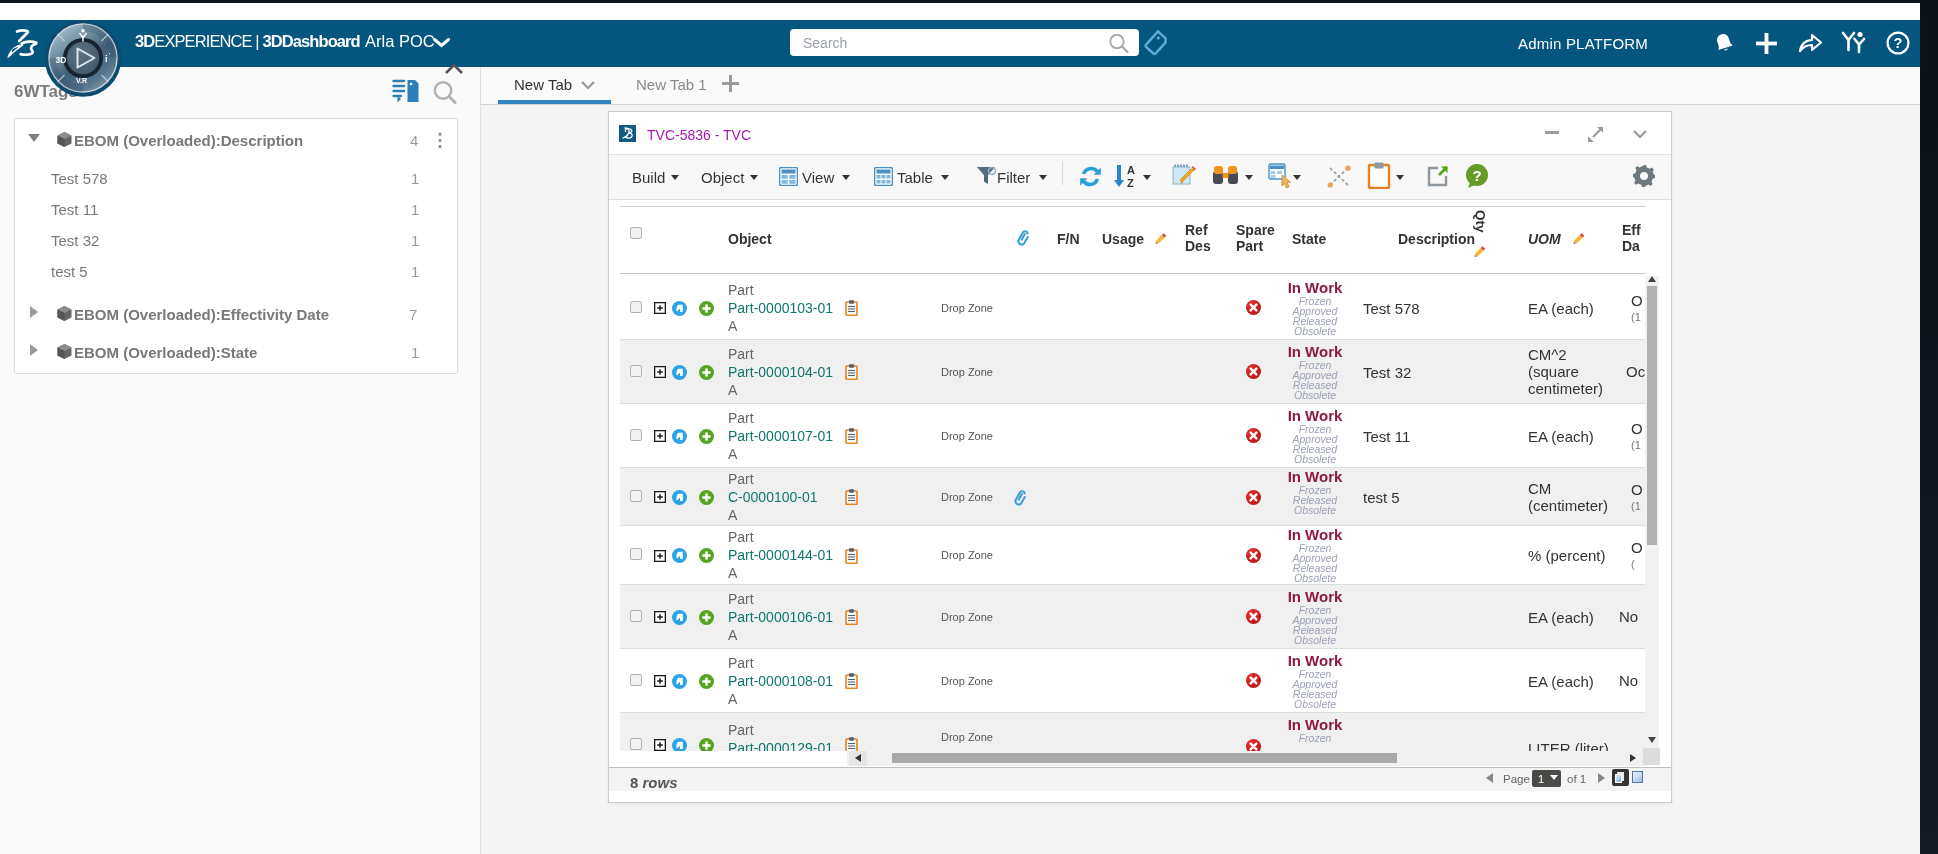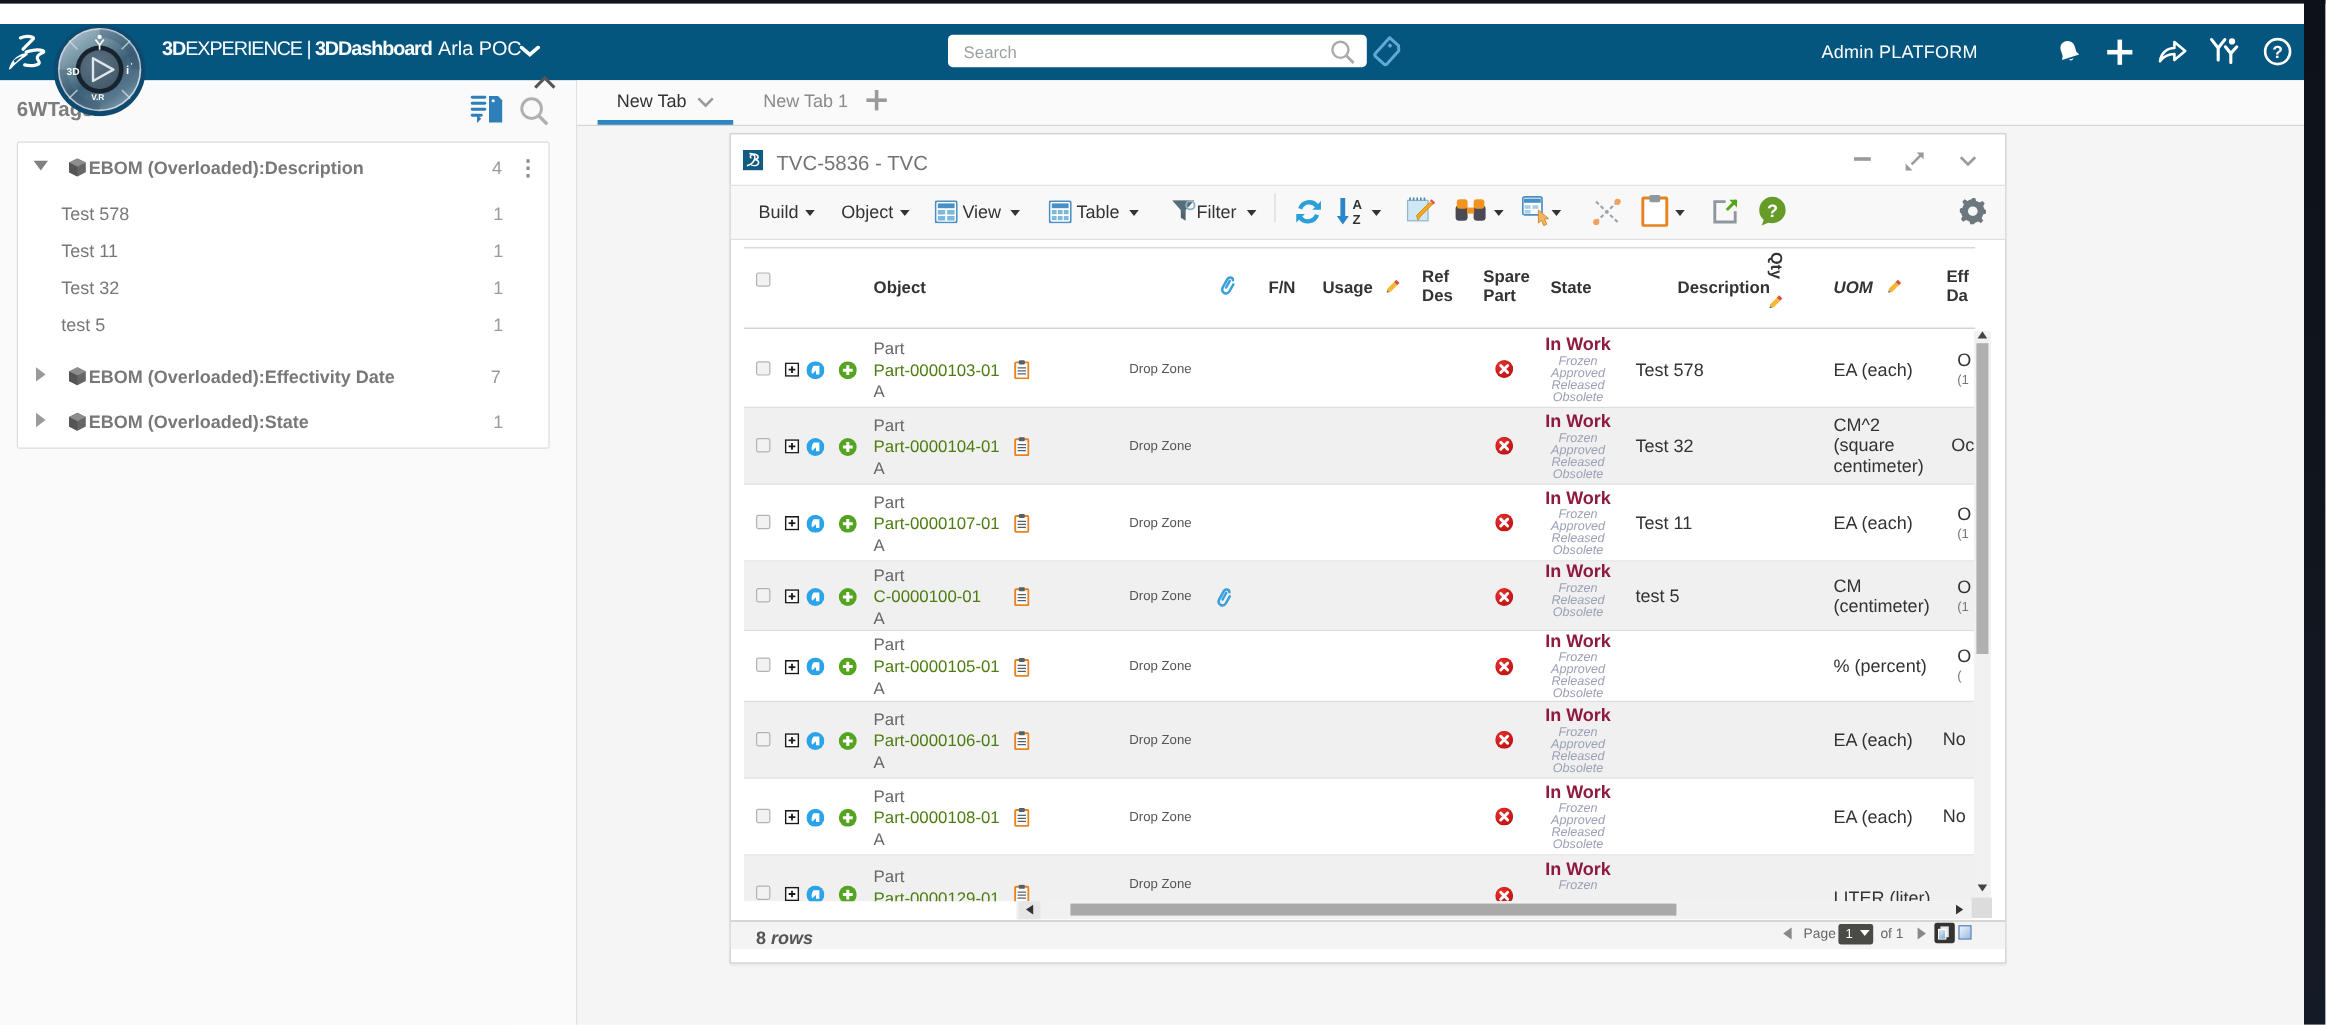--- a/index.html
+++ b/index.html
@@ -26,31 +26,31 @@
 .sbitem { font-size:15px; color:#787878; }
 .sbcount { font-size:15px; color:#9a9a9a; }
 
 #main { left:480px; top:67px; width:1440px; height:787px; background:#f5f5f5; border-left:1px solid #e0e0e0; }
 #tabbar { left:481px; top:67px; width:1439px; height:38px; background:#fafafa; border-bottom:1px solid #d4d4d4; }
 .tab1 { left:514px; top:76px; font-size:15px; color:#333; }
 .tab2 { left:636px; top:76px; font-size:15px; color:#8a8a8a; }
 #tabunderline { left:498px; top:100px; width:113px; height:4px; background:#2e86c1; }
 
 #widget { left:608px; top:111px; width:1064px; height:692px; background:#fff; border:1px solid #cccccc; box-shadow:0 1px 3px rgba(0,0,0,0.08); }
-#wtitle { left:647px; top:127px; font-size:17px; color:#737373;text-align:center; }
+#wtitle { left:647px; top:127px; font-size:14px; color:#a21caf;text-align:center; }
 #toolbar { left:609px; top:154px; width:1062px; height:46px; background:#f8f8f8; border-top:1px solid #e2e2e2; border-bottom:1px solid #dedede; }
 .tbtext { font-size:15px; color:#333; top:169px; }
 .caret { width:0; height:0; border-left:4.5px solid transparent; border-right:4.5px solid transparent; border-top:5.5px solid #333; top:175px; }
 
 #thead { left:620px; top:206px; width:1026px; height:68px; background:#fff; border-top:1px solid #d0d0d0; border-bottom:1px solid #c8c8c8; }
 .th { position:absolute; font-size:14px; font-weight:bold; color:#333; }
 .row { position:absolute; left:620px; width:1026px; overflow:hidden; box-sizing:border-box; border-bottom:1px solid #ddd; }
 #r8 { border-bottom:none; }
 .row .obj { position:absolute; left:108px; font-size:14px; line-height:18px; color:#666; }
-.row .obj a { color:#4d7c0f; text-decoration:none; }
+.row .obj a { color:#0f766e; text-decoration:none; }
 .row .dz { position:absolute; left:321px; top:50%; margin-top:-6px; font-size:11px; color:#555; }
 .row .state { position:absolute; left:615px; width:160px; text-align:center; }
 .inwork { font-size:15px; font-weight:bold; color:#8e1b3e; line-height:17px; }
 .substate { font-size:10.5px; font-style:italic; color:#9ba0b5; line-height:9.6px; }
 .substate div { margin-top:0.5px; }
 .row .desc { position:absolute; left:743px; font-size:15px; color:#333; }
 .row .uom { position:absolute; left:908px; font-size:15px; color:#333; line-height:17px; }
 .row .eff { position:absolute; left:1011px; font-size:15px; color:#333; line-height:15px; }
 #r2 .eff { left:1006px; }
 #r6 .eff, #r7 .eff { left:999px; }
@@ -595,21 +595,21 @@
     </svg>
   <svg class="abs" style="left:52px;top:22px;" width="15" height="15" viewBox="0 0 15 15">
       <circle cx="7.5" cy="7.5" r="7.5" fill="#2aa3e8"></circle>
       <path d="M6 3.8 L10.8 3.8 L10.8 11 L8 11 L8 7.8 L4.9 10.6 L4.3 9.3 C4.3 7 5 4.9 6 3.8 Z" fill="#fff"></path>
     </svg>
   <svg class="abs" style="left:79px;top:22px;" width="15" height="15" viewBox="0 0 15 15">
       <circle cx="7.5" cy="7.5" r="7.5" fill="#54a321"></circle>
       <line x1="7.5" y1="3.4" x2="7.5" y2="11.6" stroke="#fff" stroke-width="2.5"></line>
       <line x1="3.4" y1="7.5" x2="11.6" y2="7.5" stroke="#fff" stroke-width="2.5"></line>
     </svg>
-  <div class="obj" style="top:50%;margin-top:-27px;">Part<br><a>Part-0000105-01</a><br>A</div>
+  <div class="obj" style="top:50%;margin-top:-27px;">Part<br><a>Part-0000144-01</a><br>A</div>
   <svg class="abs" style="left:225px;top:22px;" width="13" height="16" viewBox="0 0 13 16">
       <rect x="1" y="2" width="11" height="13.3" rx="0.8" fill="#fff" stroke="#e8821e" stroke-width="1.6"></rect>
       <rect x="4" y="0.3" width="5" height="3.4" rx="0.8" fill="#55606a"></rect>
       <g stroke="#55606a" stroke-width="1.1">
         <line x1="3" y1="6.5" x2="10" y2="6.5"></line>
         <line x1="3" y1="9" x2="10" y2="9"></line>
         <line x1="3" y1="11.5" x2="10" y2="11.5"></line>
       </g>
     </svg>
   <div class="dz" style="top:50%;margin-top:-6px;">Drop Zone</div>

